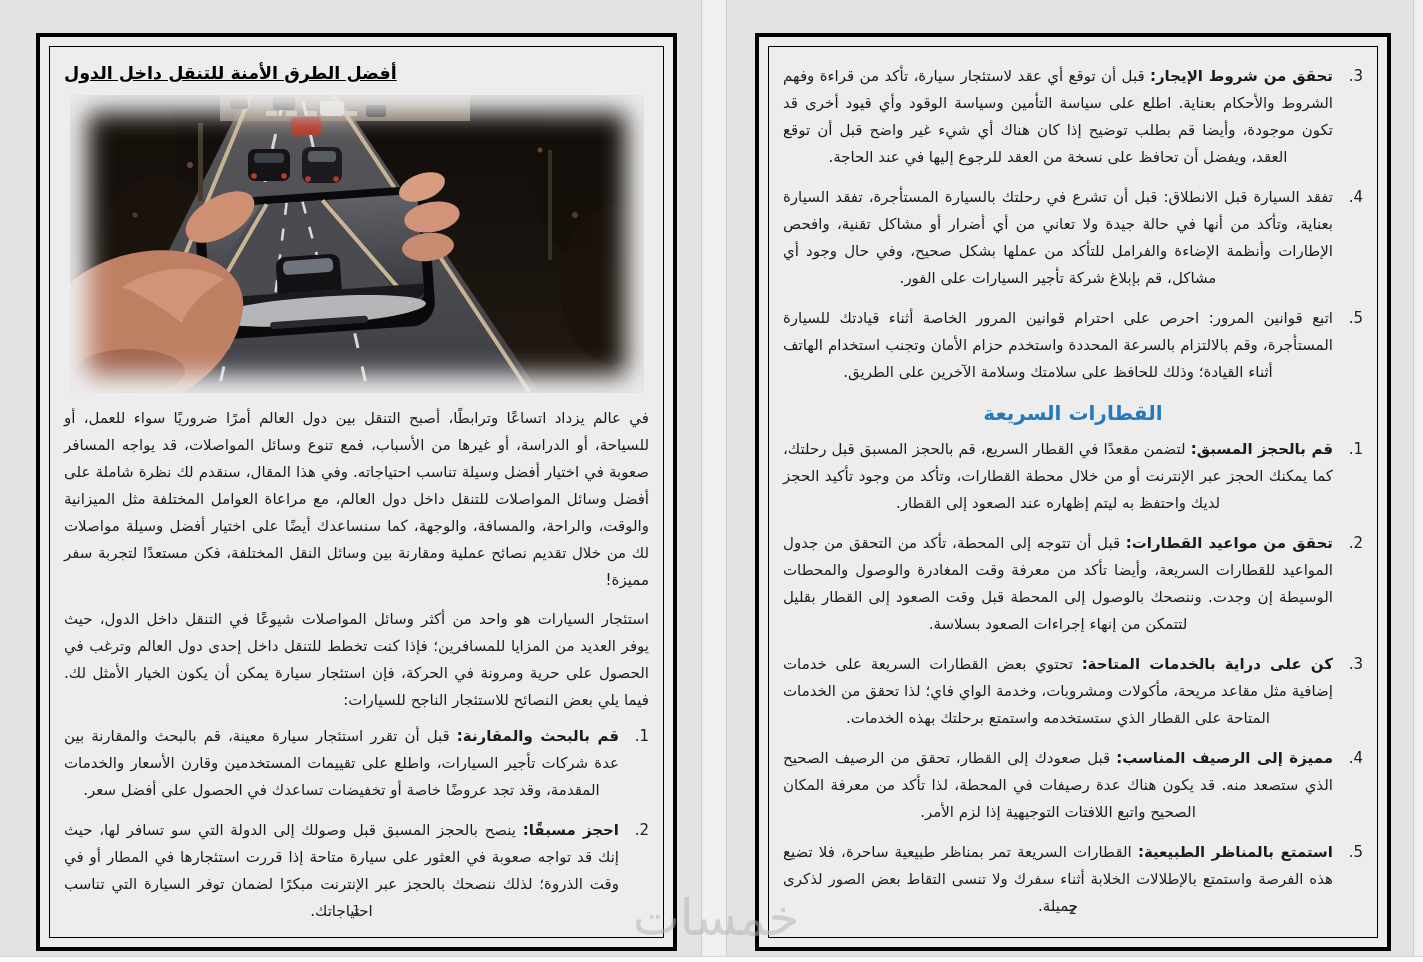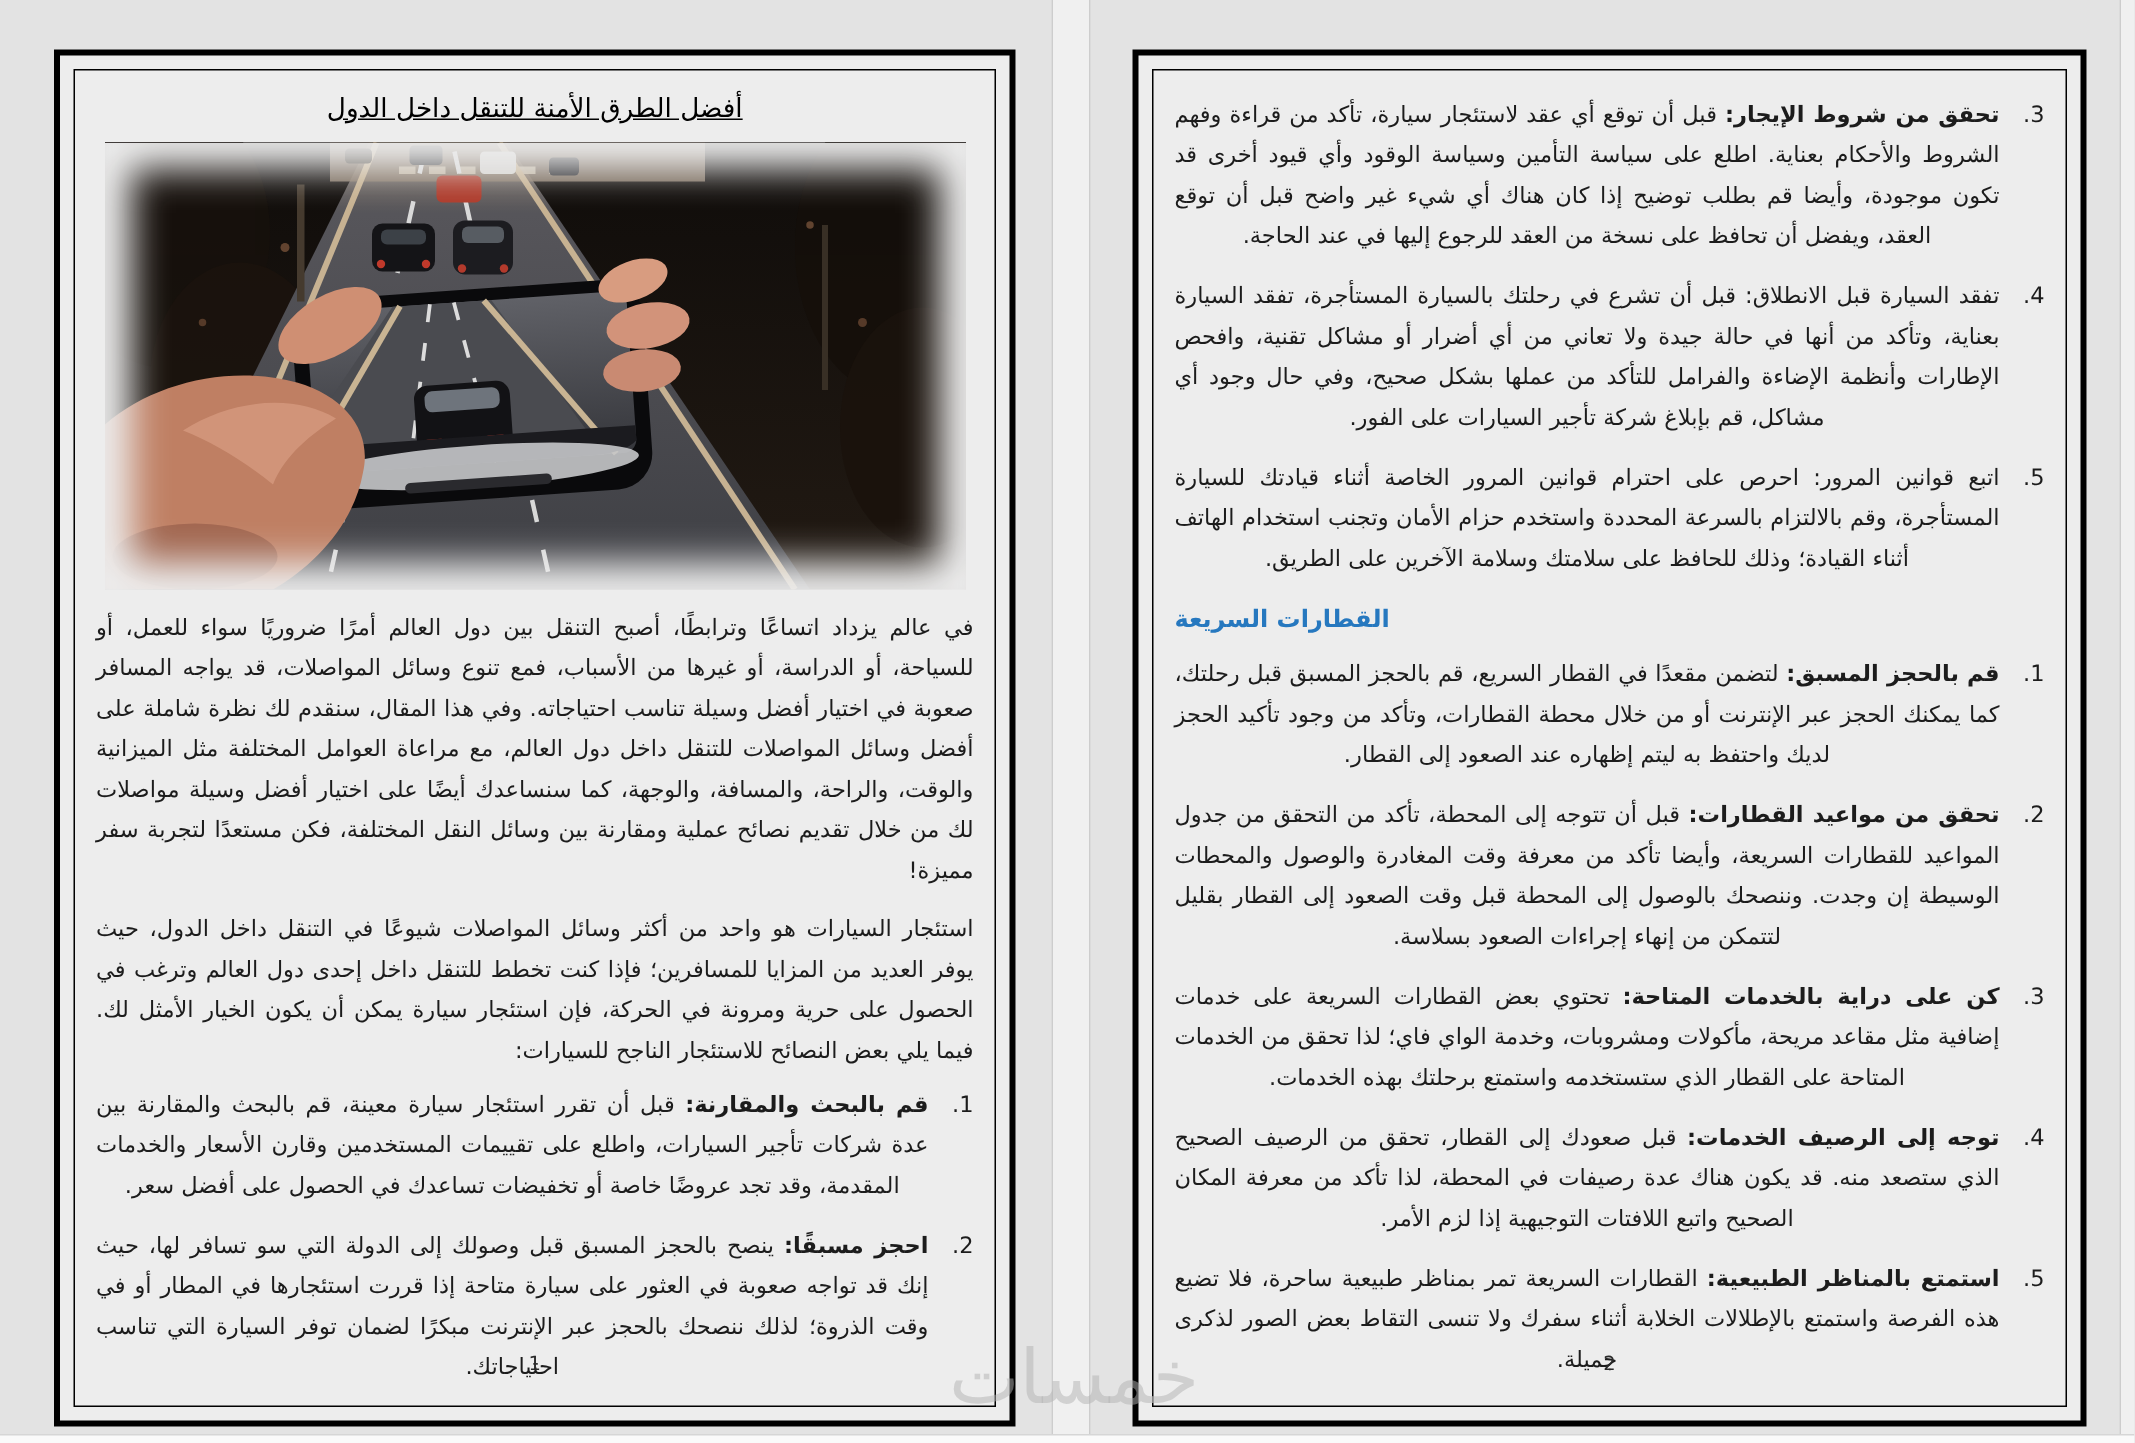--- a/index.html
+++ b/index.html
@@ -21,26 +21,26 @@
   .page2{left:755px;width:636px;}
   .page-inner{
     width:100%;height:100%;box-sizing:border-box;
     border:1.5px solid #000;
     padding:13px 14px 10px;
     direction:rtl;color:#1c1c1c;
     font-size:15px;line-height:27px;
     position:relative;overflow:hidden;
   }
   h1.doc-title{
-    margin:0 0 9px;text-align:center;font-size:17.5px;font-weight:normal;
+    margin:0 0 9px;text-align:left;font-size:17.5px;font-weight:bold;
     color:#000;text-decoration:underline;line-height:26px;
   }
   h2.sec-heading{
-    color:#2678bf;font-size:16px;font-weight:bold;
-    margin:4px 0 9px;text-align:left;line-height:28px;
+    color:#2678bf;font-size:20px;font-weight:bold;
+    margin:4px 0 9px;text-align:center;line-height:28px;
   }
   p.para{margin:12px 0 9px;text-align:justify;}
   .list{margin:3px 0 0;}
   .li{display:flex;margin:0 0 13px;}
   .li-num{flex:0 0 30px;}
   .li-text{flex:1;text-align:justify;text-align-last:center;}
   .li-lead{font-weight:bold;}
   .pagenum{position:absolute;bottom:14px;left:0;right:0;text-align:center;font-size:13px;color:#2a2a2a;}
 
   .photo{width:574px;height:298px;margin:2px auto 12px;position:relative;background:#181310;}
@@ -214,21 +214,21 @@
       <div class="li">
         <span class="li-num">2.</span>
         <div class="li-text"><span class="li-lead">تحقق من مواعيد القطارات:</span> <span>قبل أن تتوجه إلى المحطة، تأكد من التحقق من جدول المواعيد للقطارات السريعة، وأيضا تأكد من معرفة وقت المغادرة والوصول والمحطات الوسيطة إن وجدت. وننصحك بالوصول إلى المحطة قبل وقت الصعود إلى القطار بقليل لتتمكن من إنهاء إجراءات الصعود بسلاسة.</span></div>
       </div>
       <div class="li">
         <span class="li-num">3.</span>
         <div class="li-text"><span class="li-lead">كن على دراية بالخدمات المتاحة:</span> <span>تحتوي بعض القطارات السريعة على خدمات إضافية مثل مقاعد مريحة، مأكولات ومشروبات، وخدمة الواي فاي؛ لذا تحقق من الخدمات المتاحة على القطار الذي ستستخدمه واستمتع برحلتك بهذه الخدمات.</span></div>
       </div>
       <div class="li">
         <span class="li-num">4.</span>
-        <div class="li-text"><span class="li-lead">توجه إلى الرصيف الخدمات:</span> <span>قبل صعودك إلى القطار، تحقق من الرصيف الصحيح الذي ستصعد منه. قد يكون هناك عدة رصيفات في المحطة، لذا تأكد من معرفة المكان الصحيح واتبع اللافتات التوجيهية إذا لزم الأمر.</span></div>
+        <div class="li-text"><span class="li-lead">مميزة إلى الرصيف المناسب:</span> <span>قبل صعودك إلى القطار، تحقق من الرصيف الصحيح الذي ستصعد منه. قد يكون هناك عدة رصيفات في المحطة، لذا تأكد من معرفة المكان الصحيح واتبع اللافتات التوجيهية إذا لزم الأمر.</span></div>
       </div>
       <div class="li">
         <span class="li-num">5.</span>
         <div class="li-text"><span class="li-lead">استمتع بالمناظر الطبيعية:</span> <span>القطارات السريعة تمر بمناظر طبيعية ساحرة، فلا تضيع هذه الفرصة واستمتع بالإطلالات الخلابة أثناء سفرك ولا تنسى التقاط بعض الصور لذكرى جميلة.</span></div>
       </div>
     </div>
 
     <div class="pagenum">2</div>
   </div>
 </div>

